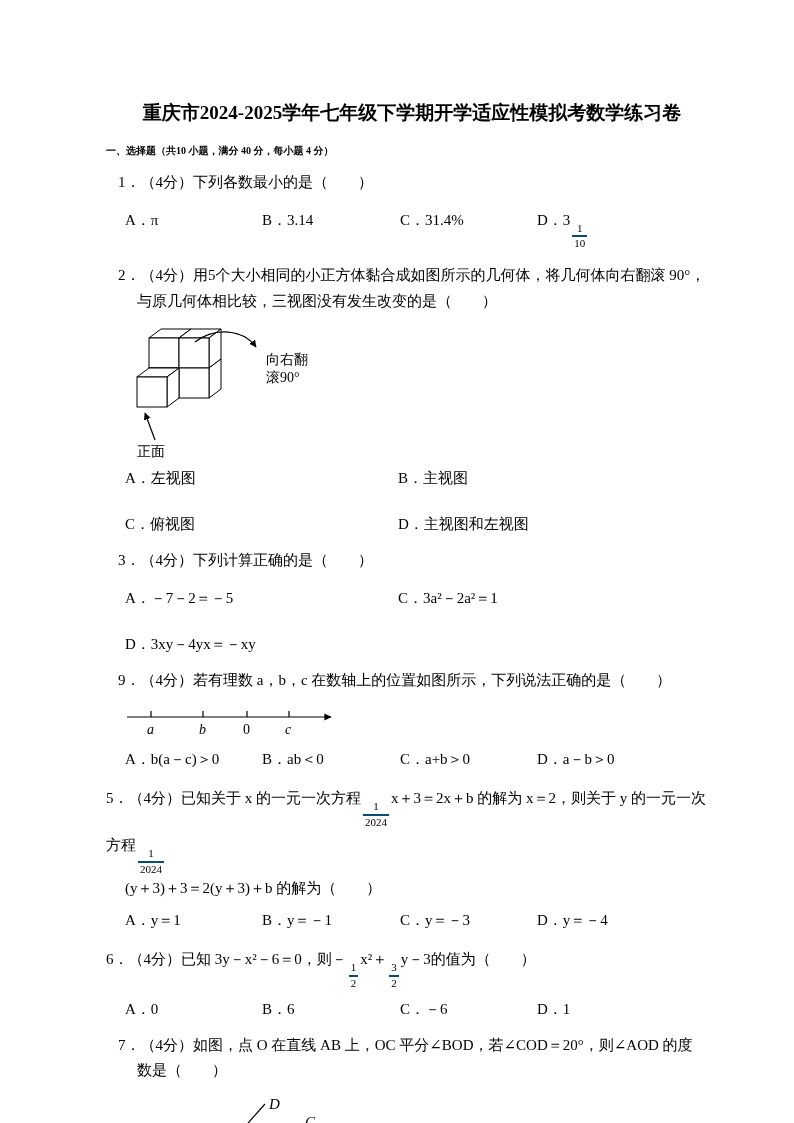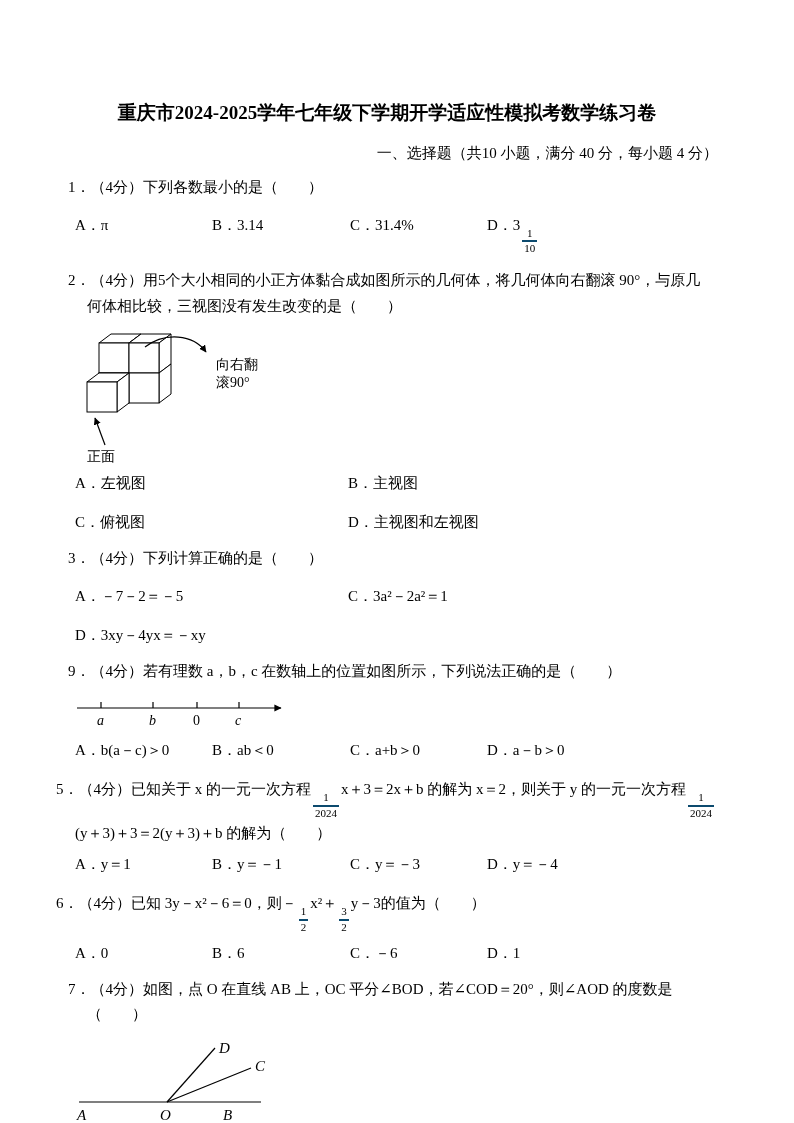--- a/index.html
+++ b/index.html
@@ -1,28 +1,28 @@
 <!DOCTYPE html>
 <html><head>
 <meta charset="utf-8">
 <style>
   html,body{margin:0;padding:0;background:#888;}
   .page{
     width:794px;height:1123px;background:#ffffff;margin:0 auto;
-    box-sizing:border-box;padding:100px 76px 40px 56px;
+    box-sizing:border-box;padding:100px 76px 40px 106px;
     font-family:"Liberation Serif","DejaVu Serif",serif;
     font-size:15px;color:#000;overflow:hidden;position:relative;
   }
   .title{font-size:19px;font-weight:700;text-align:center;margin:0 0 18px 0;}
-  .section{font-weight:400;margin:0 0 10px 0;font-size:15px;text-align:right;}
+  .section{font-weight:700;margin:0 0 10px 0;font-size:10px;}
   .q{margin-bottom:6px;}
   .stem{line-height:1.7;padding-left:19px;text-indent:-19px;margin:12px;}
   .stemline2{padding-left:19px;line-height:1.7;}
   .opts4{display:grid;grid-template-columns:137px 138px 137px auto;padding-left:19px;margin:6px 0 12px 0;line-height:1.6;}
-  .opts2{display:grid;grid-template-columns:273px auto;row-gap:15px;padding-left:19px;margin:6px 0 12px 0;line-height:1.6;}
+  .opts2{display:grid;grid-template-columns:273px auto;row-gap:22px;padding-left:19px;margin:6px 0 12px 0;line-height:1.6;}
   .frac{display:inline-flex;flex-direction:column;align-items:center;font-size:11px;line-height:1.25;vertical-align:-0.65em;margin:0 2px;}
   .frac .den{border-top:2px solid #0c4a6e;padding:0 2px;text-align:right;}
   .frac .num{padding:0 2px;}
   .fig{margin:8px 0 4px 19px;}
   svg{display:block;}
   svg text{font-family:"Liberation Serif","DejaVu Serif",serif;fill:#000;}
   .mathline{line-height:2.1;}
 </style>
 </head>
 <body>

